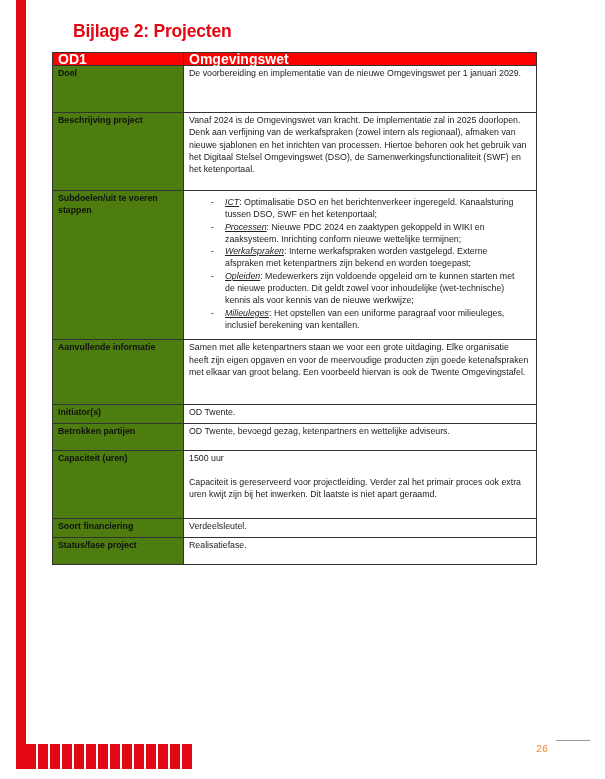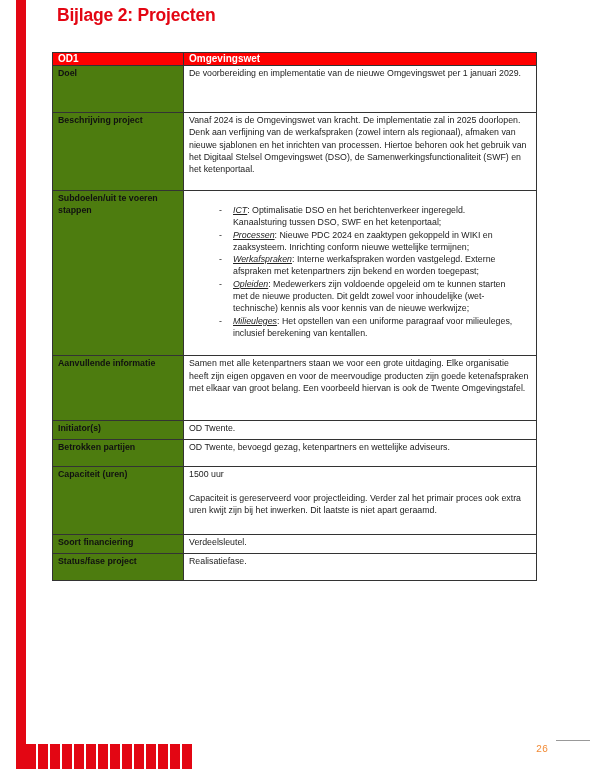--- a/index.html
+++ b/index.html
@@ -11,23 +11,23 @@
   .bottom-bars { position: absolute; left: 26px; top: 744px; height: 25px; display: flex; gap: 2px; }
   .bottom-bars .b { width: 10px; height: 25px; background: #e30613; }
   .title { position: absolute; left: 57px; top: 5px; font-size: 17.5px; font-weight: bold; color: #e30613; letter-spacing: -0.2px; }
   table.proj {
     position: absolute; left: 52px; top: 52px; width: 485px; border-collapse: collapse;
     font-size: 8.8px; line-height: 12.3px;
     border: 1.5px solid #333;
   }
   table.proj td { border: 1px solid #333; vertical-align: top; padding: 1px 6px 4px 5px; }
   table.proj td.lbl { width: 107px; background: #4d7c0f; font-weight: bold; color: #111; }
-  table.proj tr.head td { background: #ff0000; color: #fff; font-weight: bold; font-size: 10px; padding: 0 18px 0 5px; line-height: 12px; border-bottom: 1.5px solid #333; margin-left: 16px; }
+  table.proj tr.head td { background: #ff0000; color: #fff; font-weight: bold; font-size: 14px; padding: 0 18px 0 5px; line-height: 12px; border-bottom: 1.5px solid #333; margin-left: 16px; }
   table.proj td.val { color: #222; }
-  ul.subs { margin: 12px; padding: 0 0 0 18px; list-style: none; }
+  ul.subs { margin: 4px; padding: 0 0 0 18px; list-style: none; }
   ul.subs li { position: relative; padding-left: 14px; }
   ul.subs li::before { content: "-"; position: absolute; left: 0; top: 0; }
   .topic { font-style: italic; text-decoration: underline; }
   .page-num-line { position: absolute; left: 556px; top: 740px; width: 34px; height: 1px; background: #999; }
   .page-num { position: absolute; left: 536px; top: 744px; font-size: 10px; color: #f28c38; font-family: Liberation Mono, monospace; }
 </style>
 </head>
 <body>
 
 <div class="left-bar"></div>
@@ -41,21 +41,21 @@
   <div class="b"></div>
   <div class="b"></div>
   <div class="b"></div>
   <div class="b"></div>
   <div class="b"></div>
   <div class="b"></div>
   <div class="b"></div>
   <div class="b"></div>
 </div>
 
-<h1 class="title" style="margin:0">Bijlage 2: Projecten</h1>
+<h1 class="title" style="margin:16px">Bijlage 2: Projecten</h1>
 
 <table class="proj">
   <tbody>
       <tr class="head">
     <td class="lbl" style="background:#ff0000;color:#fff">OD1</td>
     <td>Omgevingswet</td>
   </tr>
   <tr style="height:47px">
     <td class="lbl">Doel</td>
     <td class="val">De voorbereiding en implementatie van de nieuwe Omgevingswet per 1 januari 2029.</td>

